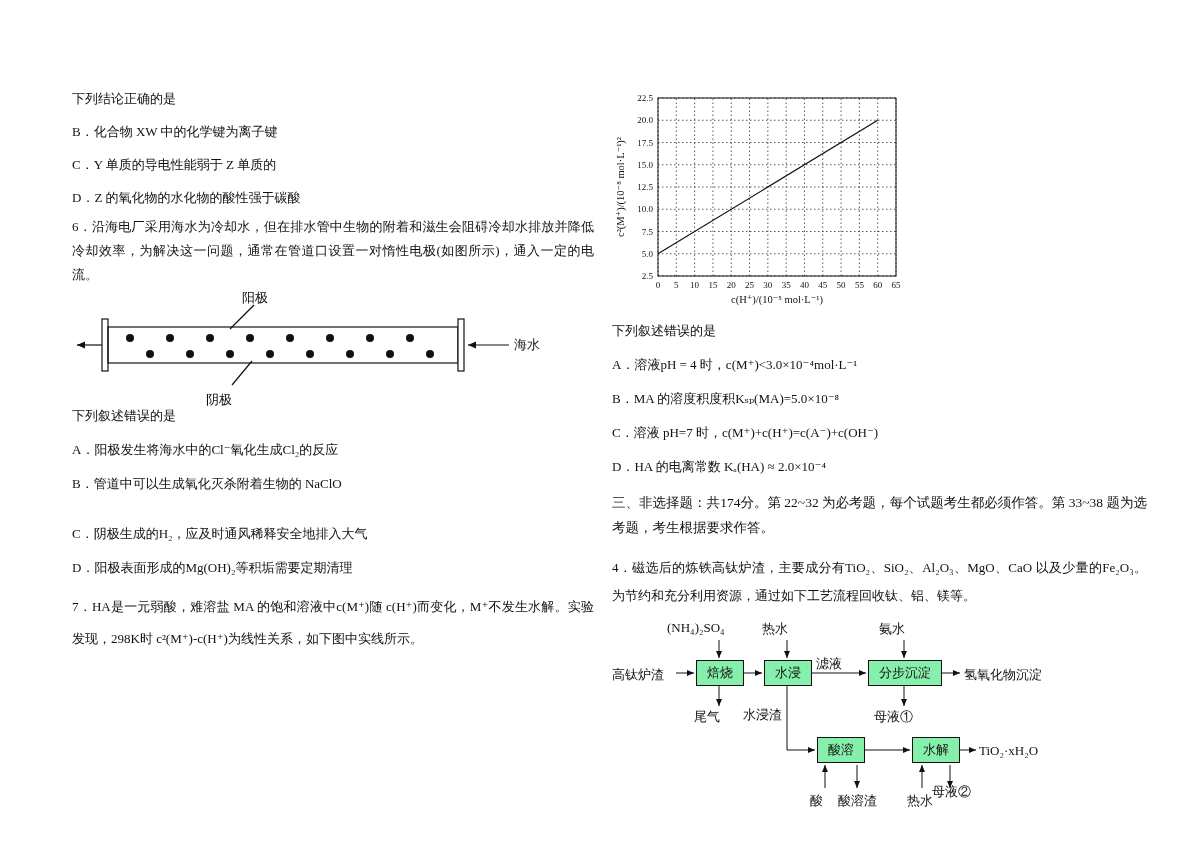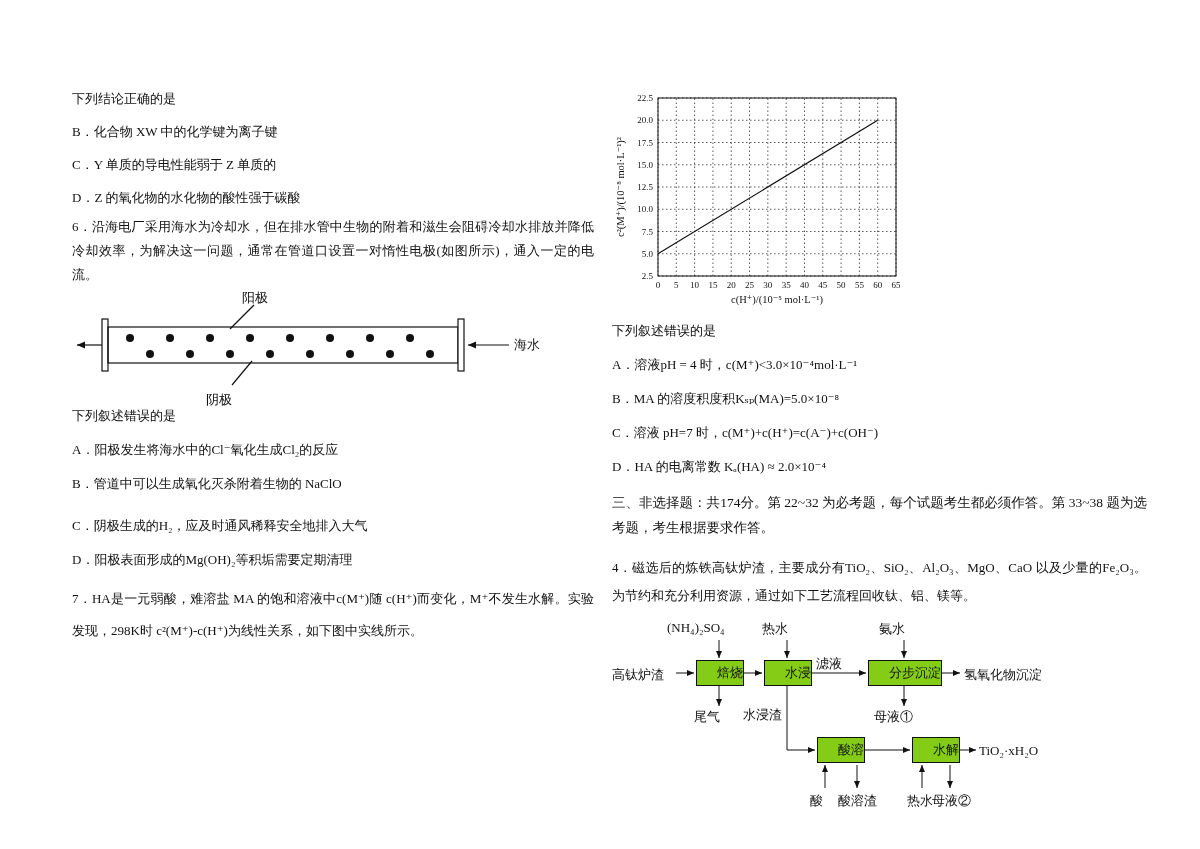--- a/index.html
+++ b/index.html
@@ -17,21 +17,21 @@
   
   #electrode{position:relative;height:112px;margin-top:4px;width:522px}
   .elabel{position:absolute;font-size:13px}
   
   #chart-wrap{position:relative;height:238px}
   #chart-svg text{font-family:"Liberation Serif","DejaVu Serif",serif;fill:#111}
   
   #flow{position:relative;height:195px;margin-top:12px;width:535px}
   #flow svg{position:absolute;left:0;top:0}
   .fbox{position:absolute;height:24px;border:1px solid #111;font-size:13px;line-height:24px;
-        text-align:right;background:#84cc16}
+        text-align:center;background:#86efac}
   .flabel{position:absolute;font-size:13px;white-space:nowrap}
   .flabel.right{text-align:right}
   svg line,svg rect,svg polyline{stroke:#111}
 </style>
 </head>
 <body>
 
 <div>
 
   <div class="col" id="col-left">
@@ -79,21 +79,21 @@
         </g>
       </svg>
       <div class="elabel" style="left:170px;top:-2px">阳极</div>
       <div class="elabel" style="left:134px;top:100px">阴极</div>
       <div class="elabel" style="left:442px;top:45px">海水</div>
     </div>
 
     <div class="stem" style="margin-top:4px">下列叙述错误的是</div>
     <div class="option" style="margin-top:16px">A．阳极发生将海水中的Cl⁻氧化生成Cl₂的反应</div>
     <div class="option" style="margin-top:16px">B．管道中可以生成氧化灭杀附着生物的 NaClO</div>
-    <div class="option" style="margin-top:24px">C．阴极生成的H₂，应及时通风稀释安全地排入大气</div>
+    <div class="option" style="margin-top:32px">C．阴极生成的H₂，应及时通风稀释安全地排入大气</div>
     <div class="option" style="margin-top:16px">D．阳极表面形成的Mg(OH)₂等积垢需要定期清理</div>
 
     <p class="para-wide" style="margin:14px 0 0 0">7．HA是一元弱酸，难溶盐 MA 的饱和溶液中c(M⁺)随 c(H⁺)而变化，M⁺不发生水解。实验发现，298K时 c²(M⁺)-c(H⁺)为线性关系，如下图中实线所示。</p>
   </div>
 
   <div class="col" id="col-right">
 
     <div id="chart-wrap">
       <svg id="chart-svg" width="320" height="238" viewBox="0 0 320 238">
           <line x1="46" y1="192" x2="46" y2="14" stroke="#999" stroke-width="0.7" stroke-dasharray="1.5,2.5"></line>
@@ -199,17 +199,17 @@
       <div class="flabel" style="left:0px;top:44px;width:62px">高钛炉渣</div>
       <div class="flabel" style="left:204px;top:33px;width:46px">滤液</div>
       <div class="flabel" style="left:352px;top:44px;width:92px">氢氧化物沉淀</div>
       <div class="flabel" style="left:82px;top:86px;width:50px">尾气</div>
       <div class="flabel right" style="left:116px;top:84px;width:54px">水浸渣</div>
       <div class="flabel" style="left:262px;top:86px;width:60px">母液①</div>
       <div class="flabel" style="left:367px;top:121px;width:110px;text-align:left">TiO₂·xH₂O</div>
       <div class="flabel" style="left:198px;top:170px;width:30px">酸</div>
       <div class="flabel" style="left:226px;top:170px;width:52px">酸溶渣</div>
       <div class="flabel" style="left:295px;top:170px;width:30px">热水</div>
-      <div class="flabel" style="left:320px;top:170px;width:56px">母液②</div>
+      <div class="flabel" style="left:320px;top:161px;width:56px">母液②</div>
     </div>
 
   </div>
 </div>
 
 </body></html>

